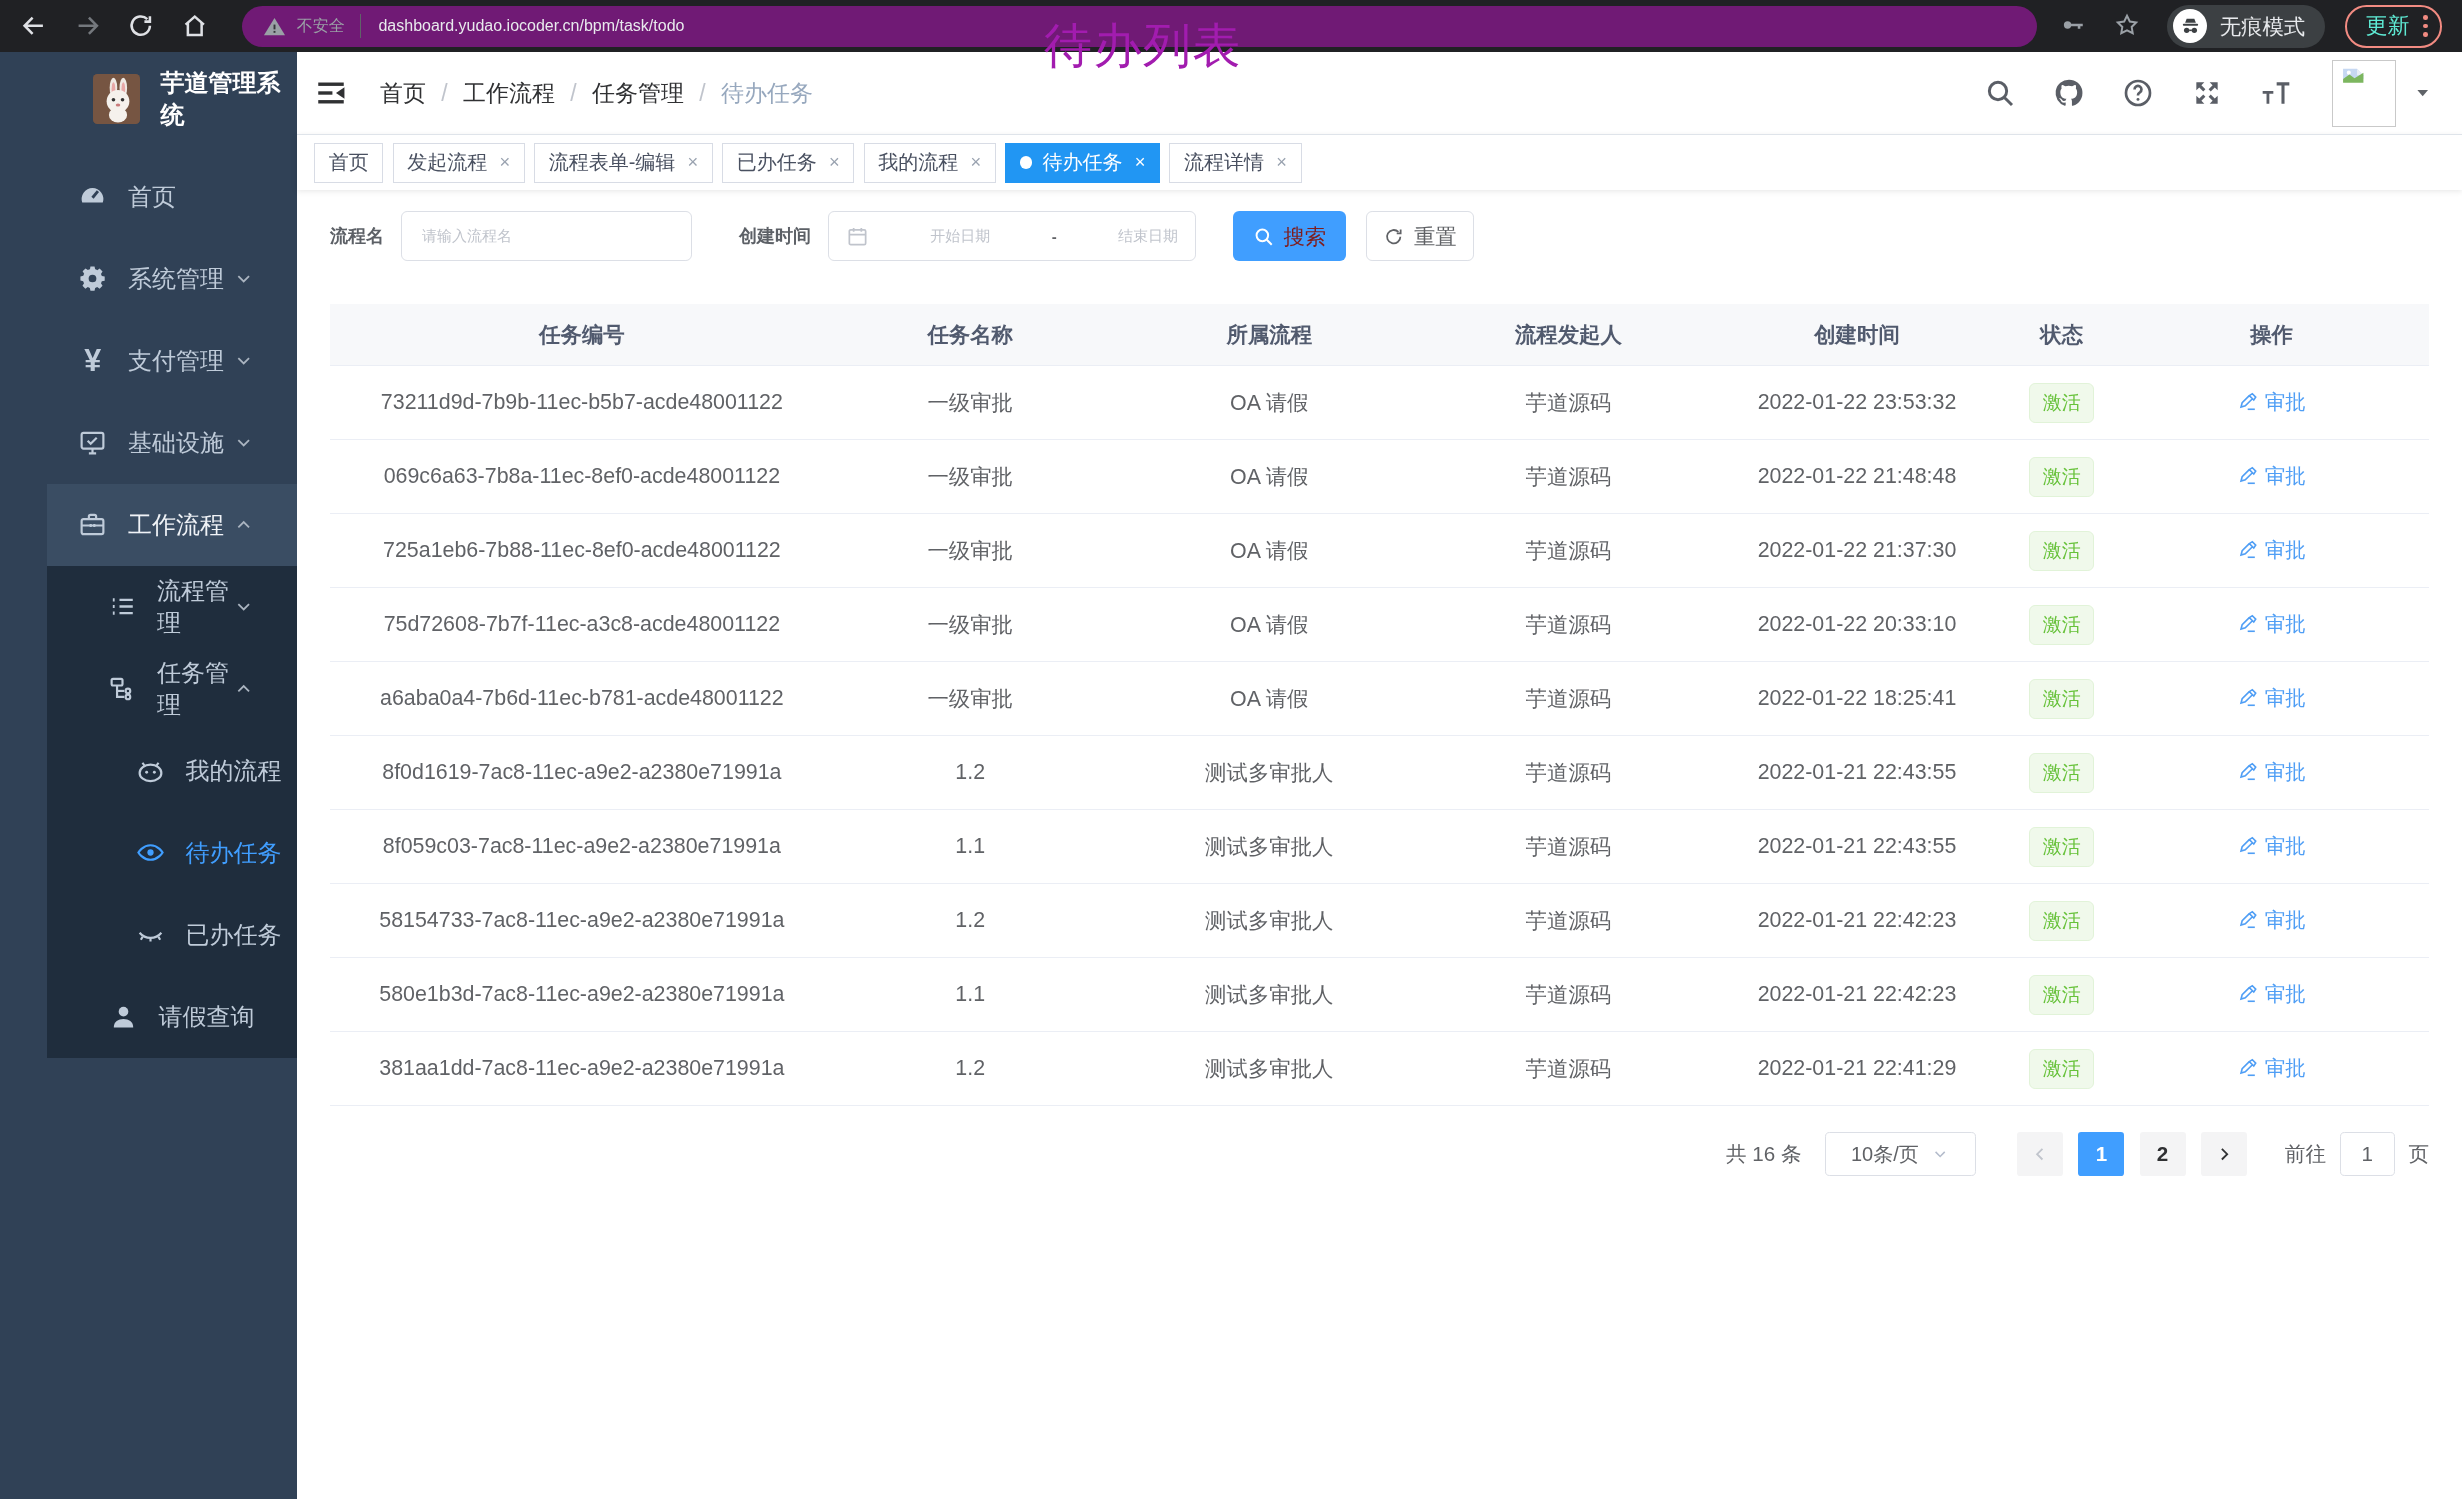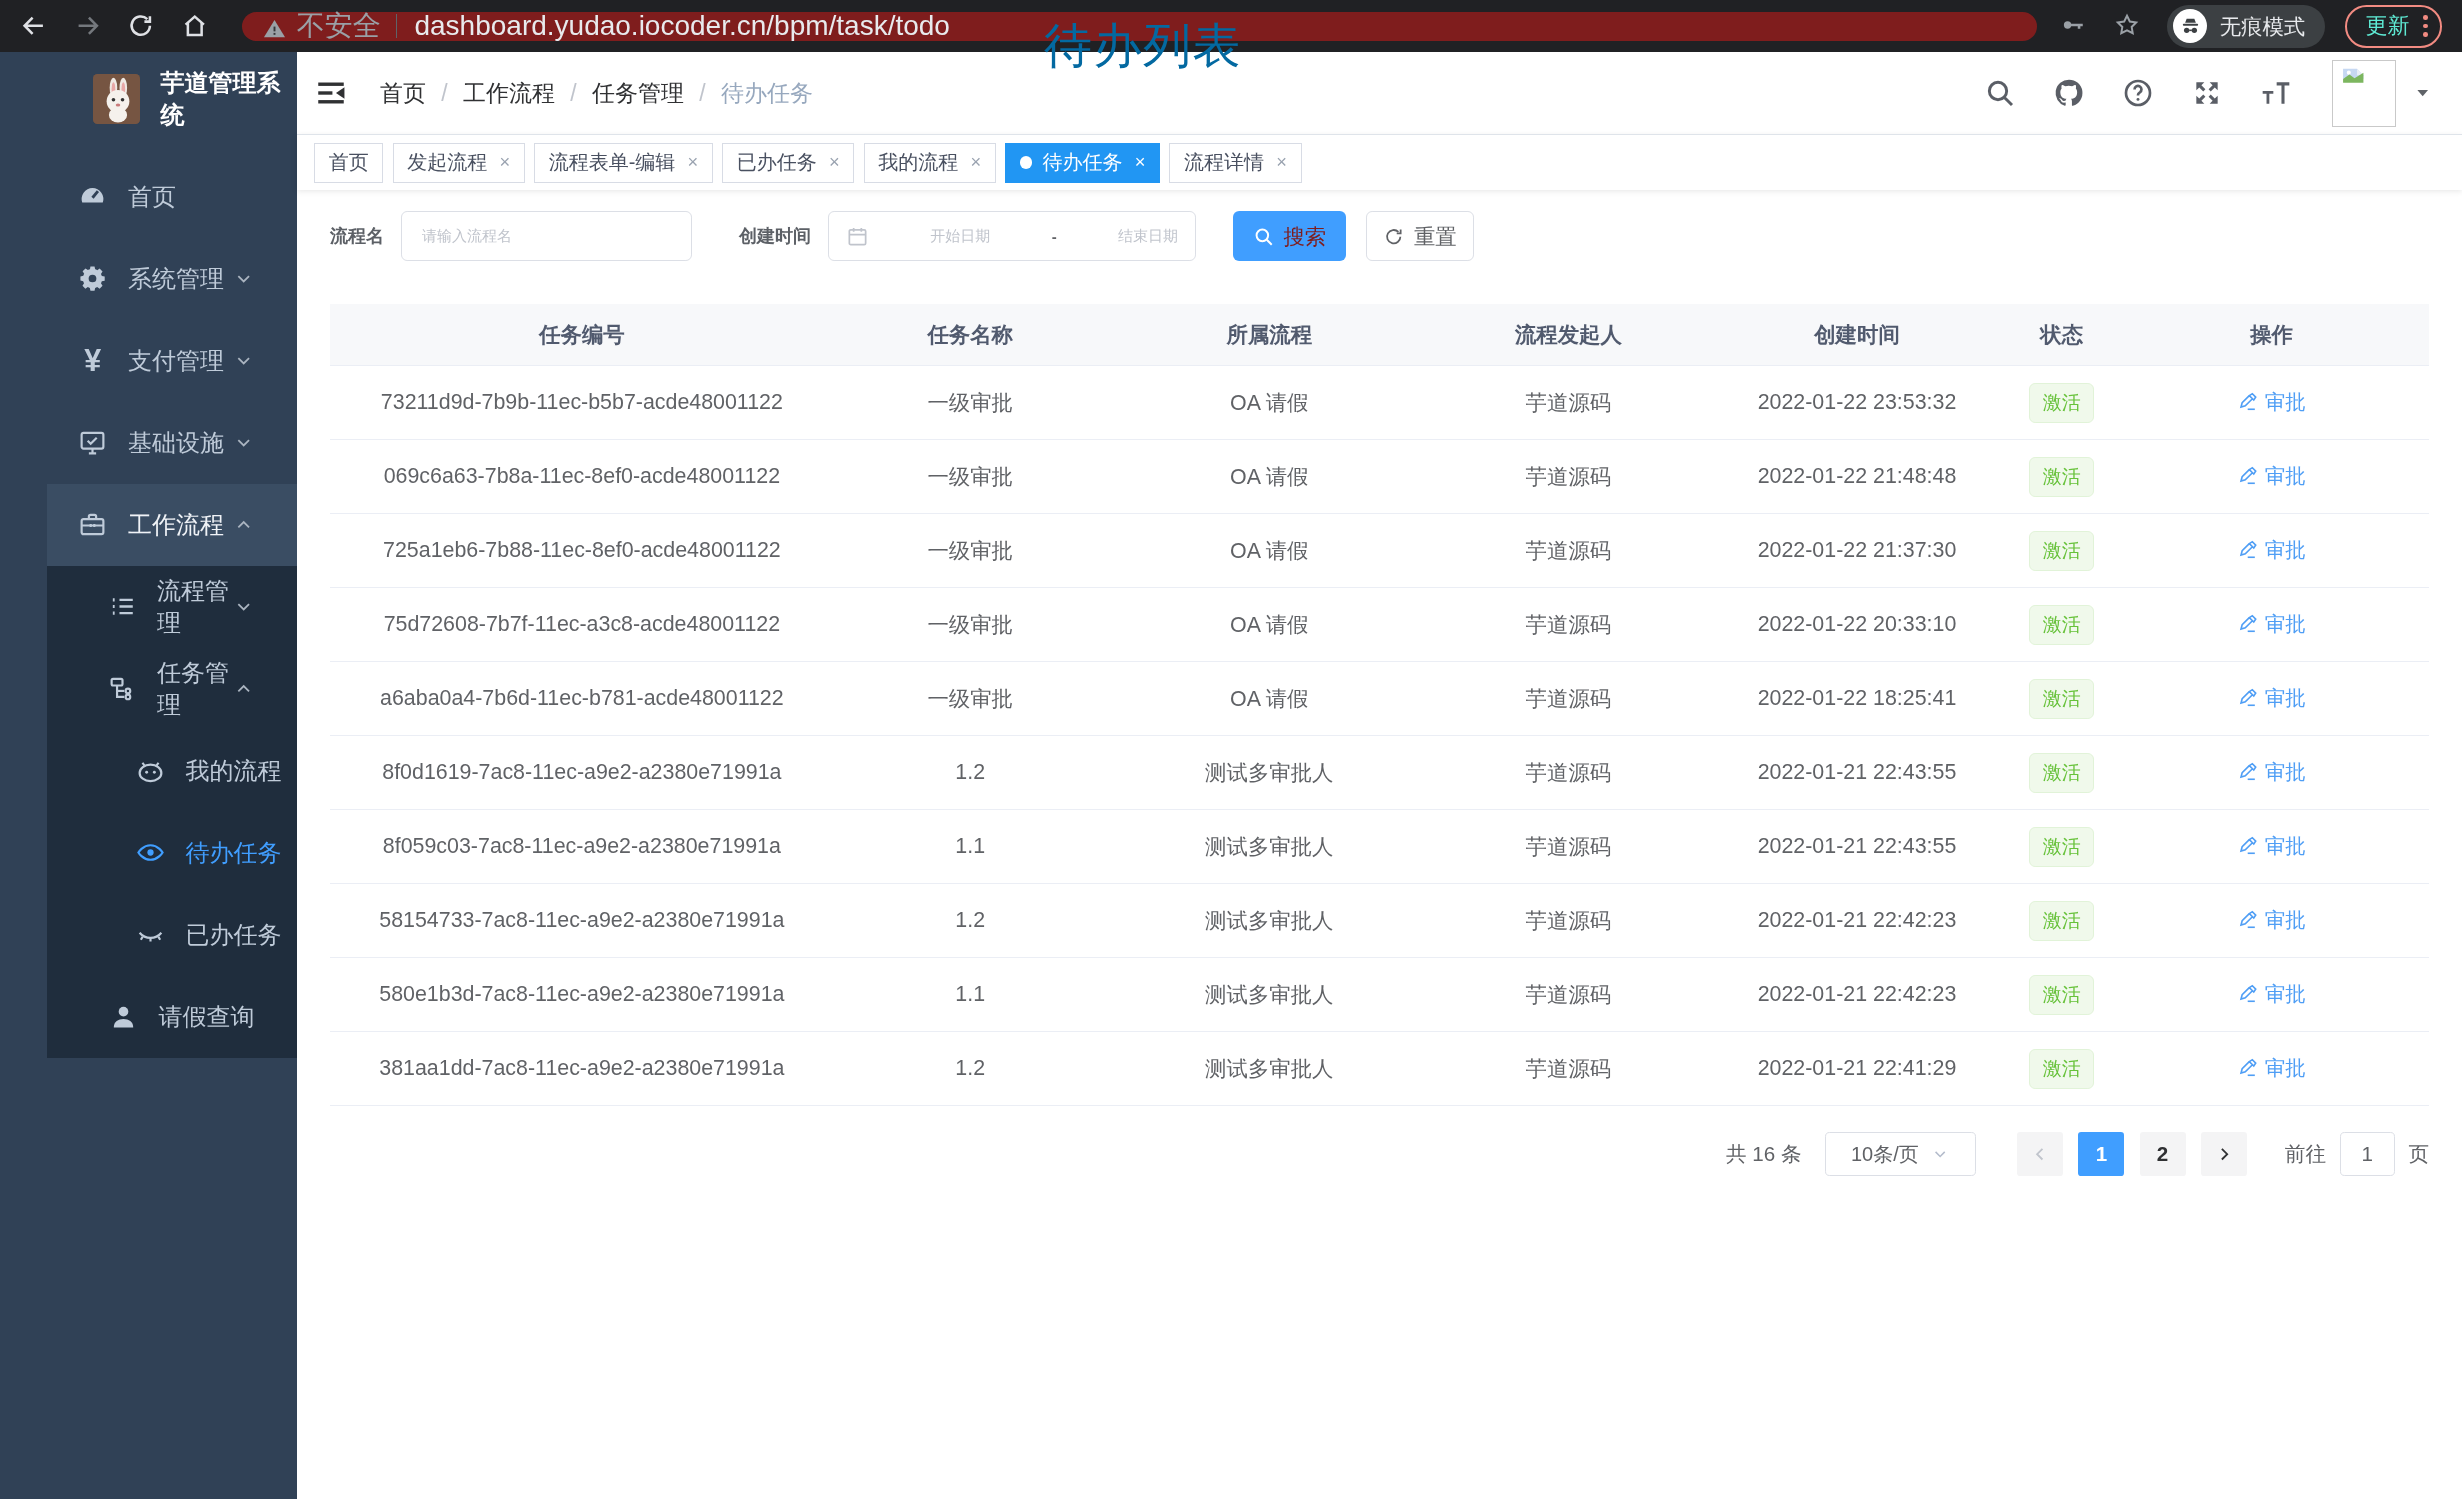--- a/index.html
+++ b/index.html
@@ -6,39 +6,39 @@
   html,body { width:2462px; height:1500px; overflow:hidden; background:#fff;
     font-family:"Liberation Sans","DejaVu Sans",sans-serif; }
   body { position:relative; }
 
   
   .chrome { position:absolute; top:0; left:0; right:0; height:52px; background:#202124;
     display:flex; align-items:center; padding:0 20px; z-index:5; }
   .cicon { width:30.5px; height:30.5px; margin-right:23px; color:#dfe1e5; display:flex; align-items:center; }
   .cicon svg { width:27.5px; height:27.5px; }
   .cicon.dim { color:#74787d; }
-  .urlbar { flex:1; height:29px; margin:0 23px 0 7.6px; background:#7f1d1d; border-radius:20.6px;
-    display:flex; align-items:center; padding:0 21.4px; font-size:28px; color:#e8eaed; min-width:0; }
+  .urlbar { flex:1; height:41px; margin:0 23px 0 7.6px; background:#701a75; border-radius:20.6px;
+    display:flex; align-items:center; padding:0 21.4px; font-size:16px; color:#e8eaed; min-width:0; }
   .urlbar .wicon { width:23px; height:23px; color:#9aa0a6; margin-right:10.7px; }
   .urlbar .wicon svg { width:23px; height:23px; }
   .warn { color:#9aa0a6; margin-right:15.3px; }
   .udiv { width:1.5px; height:24.4px; background:#5f6368; margin-right:17px; }
   .chrome .small-ic { width:27.5px; height:27.5px; color:#9aa0a6; margin-right:26px; }
   .chrome .small-ic svg { width:26px; height:26px; }
   .incog { height:43px; background:#3c4043; border-radius:21.4px; display:flex; align-items:center;
     padding:0 20px 0 6.1px; color:#e8eaed; font-size:21.4px; margin-right:20px; white-space:nowrap; }
   .incog-circle { width:34px; height:34px; border-radius:50%; background:#fff; color:#3c4043;
     display:flex; align-items:center; justify-content:center; margin-right:12.2px; }
   .incog-circle svg { width:23px; height:23px; }
   .update { height:43px; border:2.3px solid #f28b82; border-radius:23px; color:#5eead4;
     display:flex; align-items:center; padding:0 12.2px 0 18.3px; font-size:22px; white-space:nowrap; }
   .update .dots { display:inline-flex; flex-direction:column; gap:3.8px; margin-left:13.7px; }
   .update .dots i { width:4.6px; height:4.6px; border-radius:50%; background:#f28b82; }
 
-  .annotation { position:absolute; left:1044px; top:13.7px; z-index:50; color:#0369a1;
+  .annotation { position:absolute; left:1044px; top:13.7px; z-index:50; color:#a21caf;
     font-size:48px; font-weight:500; letter-spacing:1.5px; }
 
   
   .app { position:absolute; top:52px; left:0; right:0; bottom:0; display:flex; }
 
   
   .sidebar { width:297px; background:#304156; color:#bfcbd9; flex-shrink:0; overflow:hidden;padding-left:47px; }
   .logo-row { height:73px; display:flex; align-items:center; padding-left:46px; margin-top:10.7px; }
   .logo-img { width:50px; height:50px; border-radius:4.6px; overflow:hidden; display:block; }
   .logo-img svg { width:50px; height:50px; display:block; }

